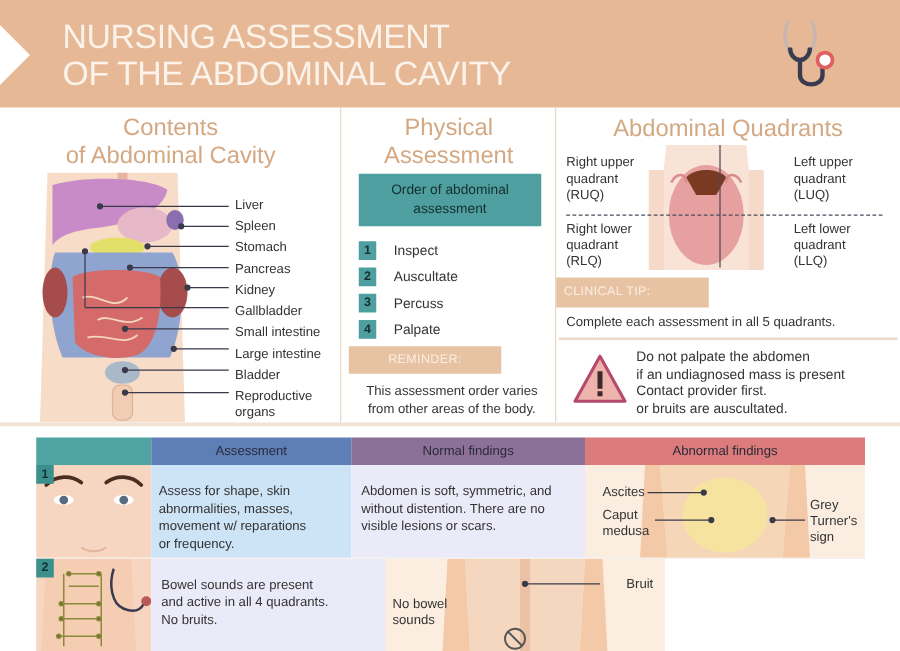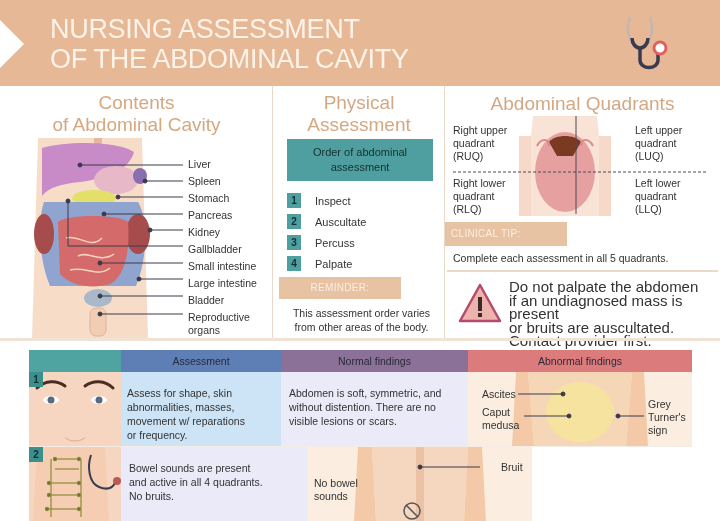--- a/index.html
+++ b/index.html
@@ -66,21 +66,21 @@
       position: absolute; left: 0; top: 136px; width: 122px; height: 24px;
       background: #e8c3a3; color: #fbeee3; font-size: 10px; line-height: 24px; padding-left: 6px;
       letter-spacing: 0.3px;
     }
     .clinical-text { position: absolute; left: 8px; top: 166px; font-size: 10.5px; color: #333; }
     .warn-box {
       position: absolute; left: 2px; top: 184px; width: 271px; height: 68px;
       border-top: 2px solid #ead8c8;
     }
     .warn-icon { position: absolute; left: 10px; top: 10px; width: 46px; height: 42px; }
-    .warn-text { position: absolute; left: 62px; top: 8px; font-size: 15px; line-height: 13.5px; color: #333; }
+    .warn-text { position: absolute; left: 62px; top: 8px; font-size: 11px; line-height: 13.5px; color: #333; }
 
     .divider { position: absolute; left: 0; top: 338px; width: 720px; height: 3px; background: #f0e2d5; }
 
     .table { position: absolute; left: 29px; top: 350px; width: 663px; }
     .thead { display: flex; height: 22px; }
     .th { font-size: 10.5px; color: #2a2a3a; text-align: center; line-height: 22px; }
     .th.c0 { width: 92px; background: #4fa3a0; }
     .th.c1 { width: 160px; background: #5d7fb6; }
     .th.c2 { width: 187px; background: #8b7197; }
     .th.c3 { width: 224px; background: #dc7b7b; }
@@ -247,22 +247,22 @@
     <div class="clinical-text">Complete each assessment in all 5 quadrants.</div>
     <div class="warn-box">
       <svg class="warn-icon" viewBox="0 0 46 42">
         <path d="M23 3 L43 39 L3 39 Z" fill="#efb3ae" stroke="#b44b6b" stroke-width="2.5" stroke-linejoin="round"></path>
         <rect x="21" y="15" width="4" height="14" fill="#3a2a2a"></rect>
         <rect x="21" y="31" width="4" height="4" fill="#3a2a2a"></rect>
       </svg>
       <div class="warn-text">
         <div>Do not palpate the abdomen</div>
         <div>if an undiagnosed mass is present</div>
+        <div>Contact provider first.</div>
         <div>or bruits are auscultated.</div>
-        <div>Contact provider first.</div>
       </div>
     </div>
   </div>
 </div>
 
 <div class="divider"></div>
 
 <div class="table">
   <div class="thead">
     <div class="th c0"></div>

